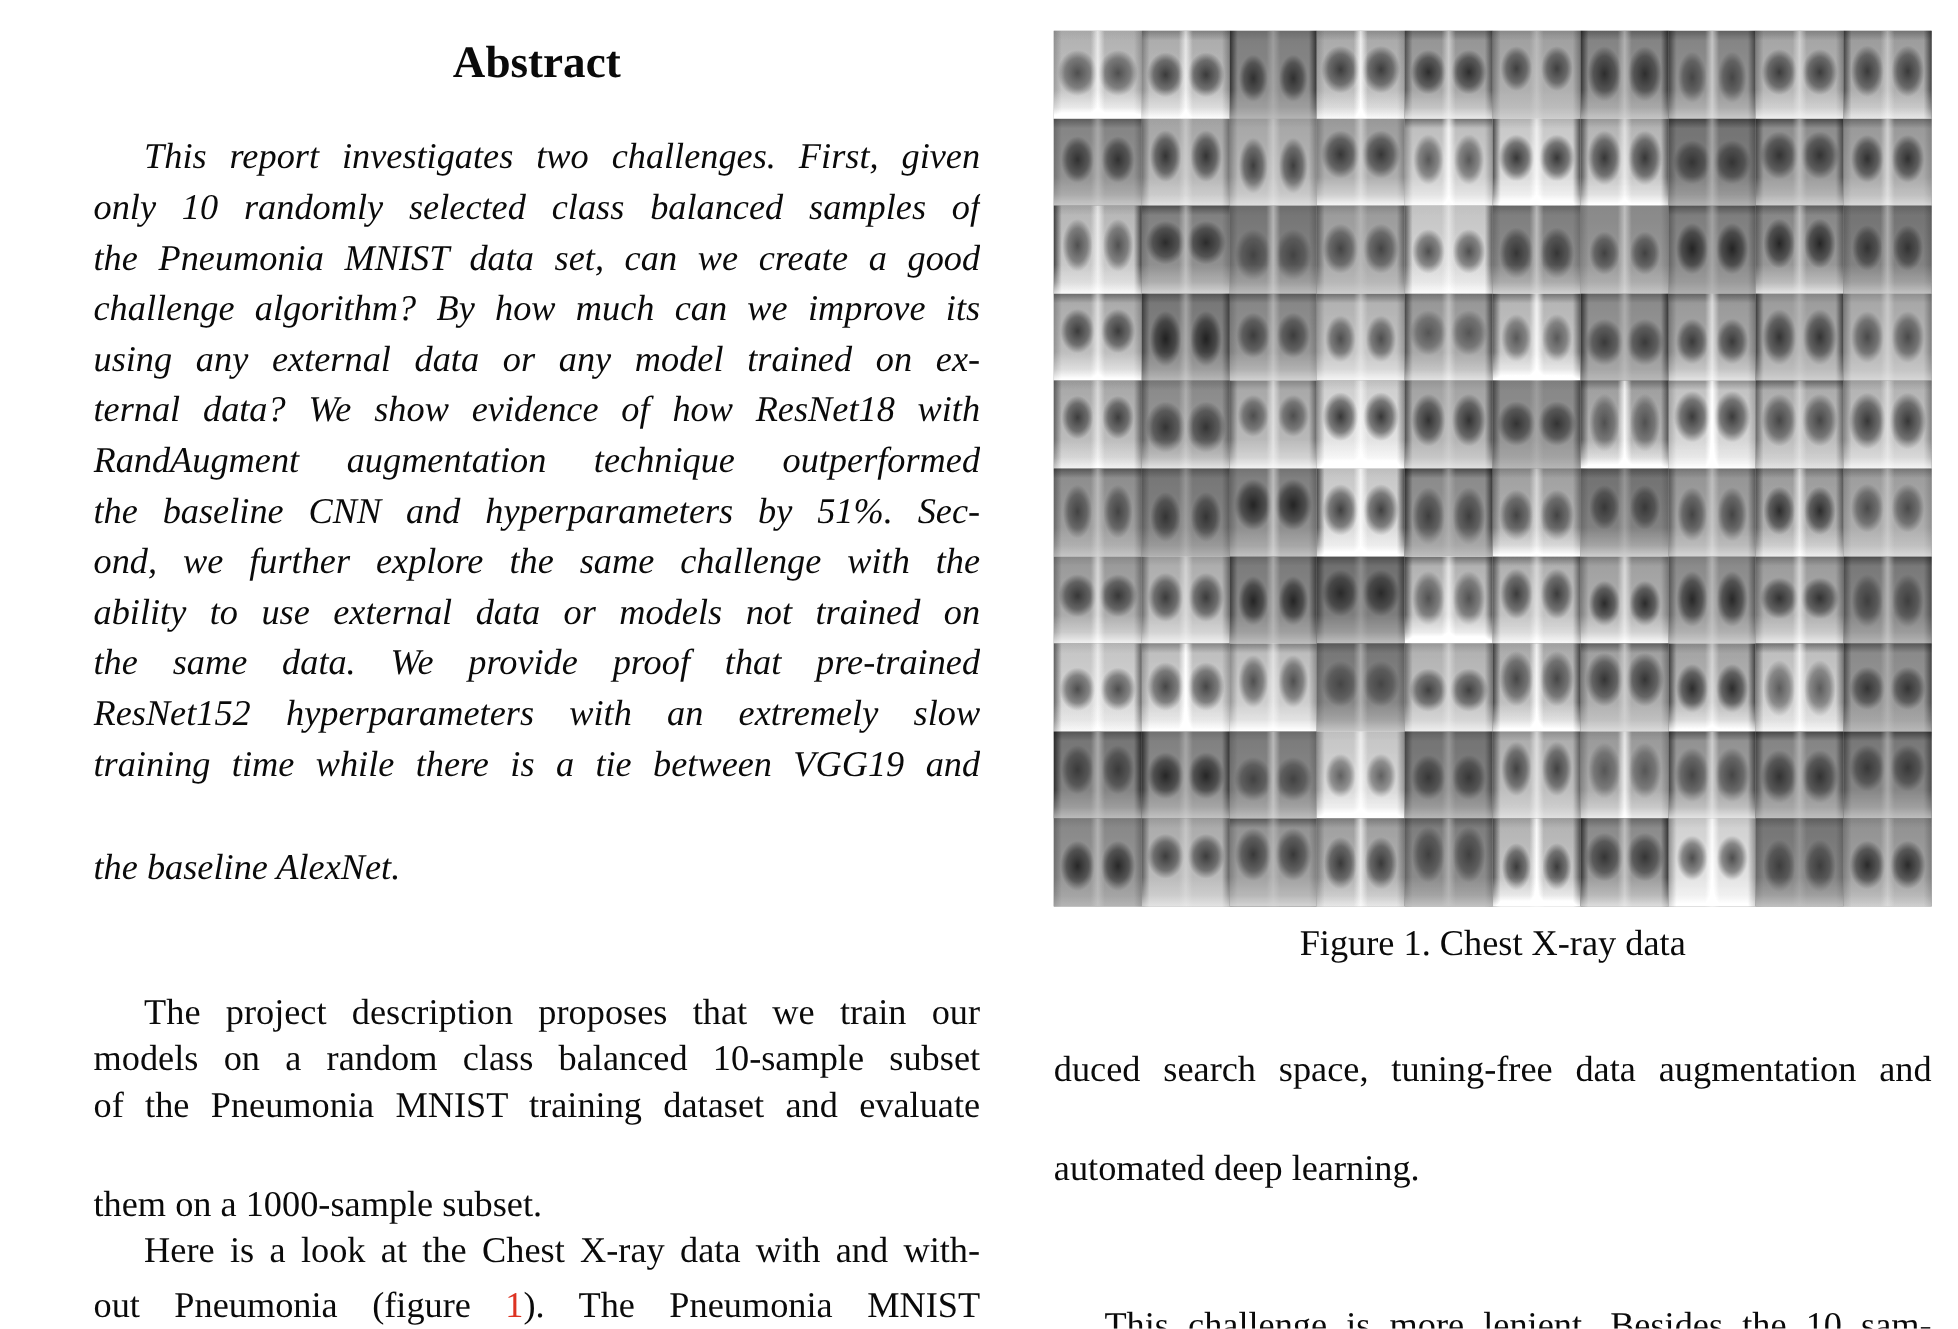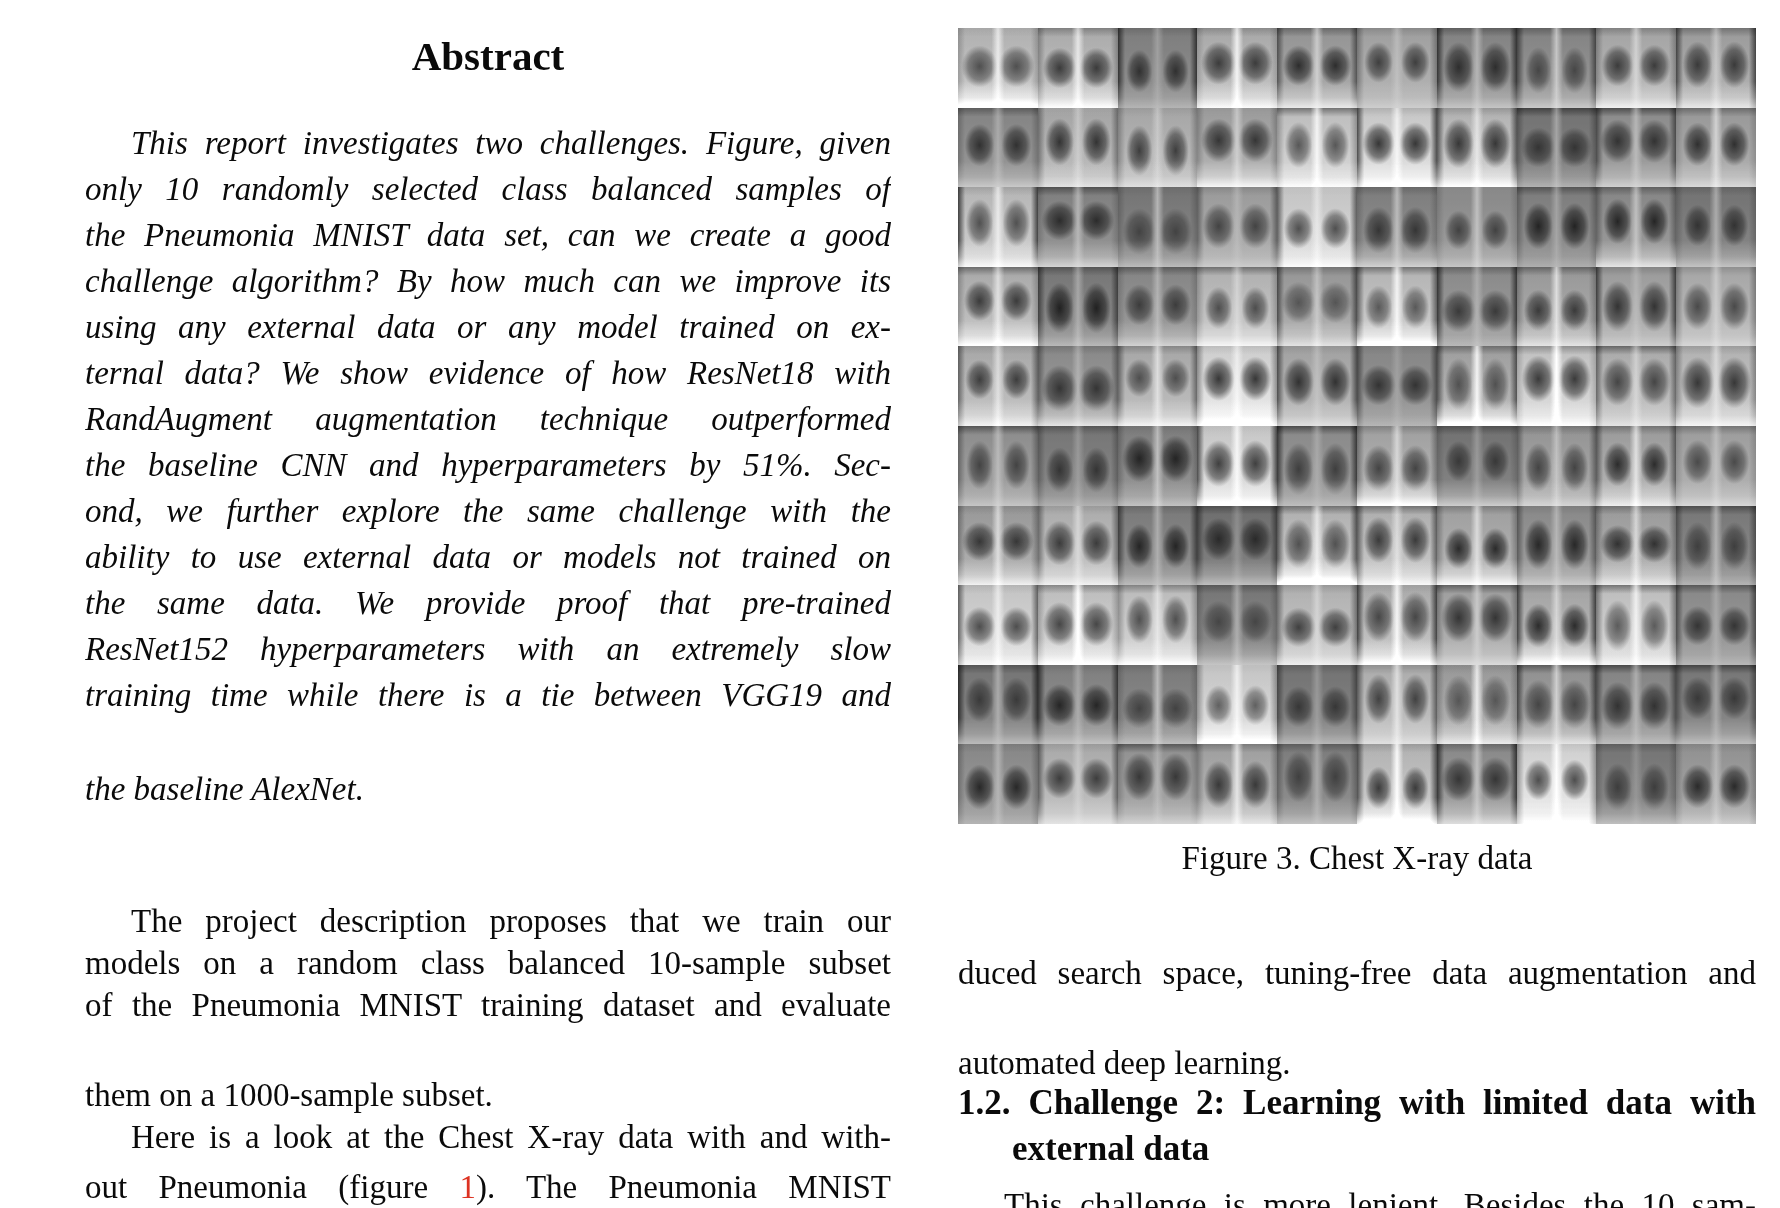--- a/index.html
+++ b/index.html
@@ -70,21 +70,21 @@
 </style>
 </head>
 <body>
 
 <div class="page">
 
   <div class="col-left">
     <div class="abs-title">Abstract</div>
 
     <div class="abs-body">
-        <div class="line aline indent">This report investigates two challenges. Figure, given</div>
+        <div class="line aline indent">This report investigates two challenges. First, given</div>
         <div class="line aline">only 10 randomly selected class balanced samples of</div>
         <div class="line aline">the Pneumonia MNIST data set, can we create a good</div>
         <div class="line aline">challenge algorithm? By how much can we improve its</div>
         <div class="line aline">using any external data or any model trained on ex-</div>
         <div class="line aline">ternal data? We show evidence of how ResNet18 with</div>
         <div class="line aline">RandAugment augmentation technique outperformed</div>
         <div class="line aline">the baseline CNN and hyperparameters by 51%. Sec-</div>
         <div class="line aline">ond, we further explore the same challenge with the</div>
         <div class="line aline">ability to use external data or models not trained on</div>
         <div class="line aline">the same data. We provide proof that pre-trained</div>
@@ -202,28 +202,24 @@
         <div class="xray-cell" style="background: linear-gradient(0deg, rgba(243, 243, 243, 0.83) 0%, rgba(228, 228, 228, 0.42) 13%, rgba(0, 0, 0, 0) 33%), linear-gradient(90deg, rgba(0, 0, 0, 0) 42%, rgba(238, 238, 238, 0.39) 50%, rgba(0, 0, 0, 0) 58%), radial-gradient(28% 40% at 27% 41%, rgba(48, 48, 48, 0.85) 0%, rgba(48, 48, 48, 0.5) 48%, rgba(0, 0, 0, 0) 75%), radial-gradient(28% 40% at 73% 41%, rgba(48, 48, 48, 0.85) 0%, rgba(48, 48, 48, 0.5) 48%, rgba(0, 0, 0, 0) 75%), linear-gradient(90deg, rgba(12, 12, 12, 0.2) 0%, rgba(0, 0, 0, 0) 9%, rgba(0, 0, 0, 0) 91%, rgba(12, 12, 12, 0.2) 100%), linear-gradient(rgba(35, 35, 35, 0.47) 0%, rgba(0, 0, 0, 0) 11%), linear-gradient(rgb(161, 161, 161) 0%, rgb(187, 187, 187) 100%); filter: brightness(0.89) contrast(1.05);"></div>
         <div class="xray-cell" style="background: linear-gradient(0deg, rgba(243, 243, 243, 0.6) 0%, rgba(228, 228, 228, 0.3) 13%, rgba(0, 0, 0, 0) 33%), linear-gradient(90deg, rgba(0, 0, 0, 0) 42%, rgba(238, 238, 238, 0.67) 50%, rgba(0, 0, 0, 0) 58%), radial-gradient(25% 40% at 27% 51%, rgba(39, 39, 39, 0.85) 0%, rgba(39, 39, 39, 0.5) 48%, rgba(0, 0, 0, 0) 75%), radial-gradient(25% 40% at 73% 51%, rgba(39, 39, 39, 0.85) 0%, rgba(39, 39, 39, 0.5) 48%, rgba(0, 0, 0, 0) 75%), linear-gradient(90deg, rgba(12, 12, 12, 0.29) 0%, rgba(0, 0, 0, 0) 9%, rgba(0, 0, 0, 0) 91%, rgba(12, 12, 12, 0.29) 100%), linear-gradient(rgba(35, 35, 35, 0.28) 0%, rgba(0, 0, 0, 0) 11%), linear-gradient(rgb(149, 149, 149) 0%, rgb(175, 175, 175) 100%); filter: brightness(1.05) contrast(1.05);"></div>
         <div class="xray-cell" style="background: linear-gradient(0deg, rgba(243, 243, 243, 0.84) 0%, rgba(228, 228, 228, 0.42) 13%, rgba(0, 0, 0, 0) 33%), linear-gradient(90deg, rgba(0, 0, 0, 0) 42%, rgba(238, 238, 238, 0.57) 50%, rgba(0, 0, 0, 0) 58%), radial-gradient(25% 43% at 27% 41%, rgba(67, 67, 67, 0.85) 0%, rgba(67, 67, 67, 0.5) 48%, rgba(0, 0, 0, 0) 75%), radial-gradient(25% 43% at 73% 41%, rgba(67, 67, 67, 0.85) 0%, rgba(67, 67, 67, 0.5) 48%, rgba(0, 0, 0, 0) 75%), linear-gradient(90deg, rgba(12, 12, 12, 0.29) 0%, rgba(0, 0, 0, 0) 9%, rgba(0, 0, 0, 0) 91%, rgba(12, 12, 12, 0.29) 100%), linear-gradient(rgba(35, 35, 35, 0.31) 0%, rgba(0, 0, 0, 0) 11%), linear-gradient(rgb(151, 151, 151) 0%, rgb(177, 177, 177) 100%); filter: brightness(0.82) contrast(1.05);"></div>
         <div class="xray-cell" style="background: linear-gradient(0deg, rgba(243, 243, 243, 0.77) 0%, rgba(228, 228, 228, 0.39) 13%, rgba(0, 0, 0, 0) 33%), linear-gradient(90deg, rgba(0, 0, 0, 0) 42%, rgba(238, 238, 238, 0.65) 50%, rgba(0, 0, 0, 0) 58%), radial-gradient(22% 36% at 27% 55%, rgba(34, 34, 34, 0.85) 0%, rgba(34, 34, 34, 0.5) 48%, rgba(0, 0, 0, 0) 75%), radial-gradient(22% 36% at 73% 55%, rgba(34, 34, 34, 0.85) 0%, rgba(34, 34, 34, 0.5) 48%, rgba(0, 0, 0, 0) 75%), linear-gradient(90deg, rgba(12, 12, 12, 0.62) 0%, rgba(0, 0, 0, 0) 9%, rgba(0, 0, 0, 0) 91%, rgba(12, 12, 12, 0.62) 100%), linear-gradient(rgba(35, 35, 35, 0.16) 0%, rgba(0, 0, 0, 0) 11%), linear-gradient(rgb(149, 149, 149) 0%, rgb(175, 175, 175) 100%); filter: brightness(1.17) contrast(1.05);"></div>
         <div class="xray-cell" style="background: linear-gradient(0deg, rgba(243, 243, 243, 0.75) 0%, rgba(228, 228, 228, 0.37) 13%, rgba(0, 0, 0, 0) 33%), linear-gradient(90deg, rgba(0, 0, 0, 0) 42%, rgba(238, 238, 238, 0.5) 50%, rgba(0, 0, 0, 0) 58%), radial-gradient(29% 37% at 27% 44%, rgba(42, 42, 42, 0.85) 0%, rgba(42, 42, 42, 0.5) 48%, rgba(0, 0, 0, 0) 75%), radial-gradient(29% 37% at 73% 44%, rgba(42, 42, 42, 0.85) 0%, rgba(42, 42, 42, 0.5) 48%, rgba(0, 0, 0, 0) 75%), linear-gradient(90deg, rgba(12, 12, 12, 0.67) 0%, rgba(0, 0, 0, 0) 9%, rgba(0, 0, 0, 0) 91%, rgba(12, 12, 12, 0.67) 100%), linear-gradient(rgba(35, 35, 35, 0.3) 0%, rgba(0, 0, 0, 0) 11%), linear-gradient(rgb(140, 140, 140) 0%, rgb(166, 166, 166) 100%); filter: brightness(0.97) contrast(1.05);"></div>
         <div class="xray-cell" style="background: linear-gradient(0deg, rgba(243, 243, 243, 0.49) 0%, rgba(228, 228, 228, 0.24) 13%, rgba(0, 0, 0, 0) 33%), linear-gradient(90deg, rgba(0, 0, 0, 0) 42%, rgba(238, 238, 238, 0.61) 50%, rgba(0, 0, 0, 0) 58%), radial-gradient(24% 34% at 27% 45%, rgba(50, 50, 50, 0.85) 0%, rgba(50, 50, 50, 0.5) 48%, rgba(0, 0, 0, 0) 75%), radial-gradient(24% 34% at 73% 45%, rgba(50, 50, 50, 0.85) 0%, rgba(50, 50, 50, 0.5) 48%, rgba(0, 0, 0, 0) 75%), linear-gradient(90deg, rgba(12, 12, 12, 0.34) 0%, rgba(0, 0, 0, 0) 9%, rgba(0, 0, 0, 0) 91%, rgba(12, 12, 12, 0.34) 100%), linear-gradient(rgba(35, 35, 35, 0.07) 0%, rgba(0, 0, 0, 0) 11%), linear-gradient(rgb(179, 179, 179) 0%, rgb(205, 205, 205) 100%); filter: brightness(1.13) contrast(1.05);"></div>
         <div class="xray-cell" style="background: linear-gradient(0deg, rgba(243, 243, 243, 0.85) 0%, rgba(228, 228, 228, 0.43) 13%, rgba(0, 0, 0, 0) 33%), linear-gradient(90deg, rgba(0, 0, 0, 0) 42%, rgba(238, 238, 238, 0.31) 50%, rgba(0, 0, 0, 0) 58%), radial-gradient(24% 40% at 27% 54%, rgba(65, 65, 65, 0.85) 0%, rgba(65, 65, 65, 0.5) 48%, rgba(0, 0, 0, 0) 75%), radial-gradient(24% 40% at 73% 54%, rgba(65, 65, 65, 0.85) 0%, rgba(65, 65, 65, 0.5) 48%, rgba(0, 0, 0, 0) 75%), linear-gradient(90deg, rgba(12, 12, 12, 0.2) 0%, rgba(0, 0, 0, 0) 9%, rgba(0, 0, 0, 0) 91%, rgba(12, 12, 12, 0.2) 100%), linear-gradient(rgba(35, 35, 35, 0.24) 0%, rgba(0, 0, 0, 0) 11%), linear-gradient(rgb(144, 144, 144) 0%, rgb(170, 170, 170) 100%); filter: brightness(0.81) contrast(1.05);"></div>
         <div class="xray-cell" style="background: linear-gradient(0deg, rgba(243, 243, 243, 0.46) 0%, rgba(228, 228, 228, 0.23) 13%, rgba(0, 0, 0, 0) 33%), linear-gradient(90deg, rgba(0, 0, 0, 0) 42%, rgba(238, 238, 238, 0.35) 50%, rgba(0, 0, 0, 0) 58%), radial-gradient(27% 37% at 27% 53%, rgba(27, 27, 27, 0.85) 0%, rgba(27, 27, 27, 0.5) 48%, rgba(0, 0, 0, 0) 75%), radial-gradient(27% 37% at 73% 53%, rgba(27, 27, 27, 0.85) 0%, rgba(27, 27, 27, 0.5) 48%, rgba(0, 0, 0, 0) 75%), linear-gradient(90deg, rgba(12, 12, 12, 0.21) 0%, rgba(0, 0, 0, 0) 9%, rgba(0, 0, 0, 0) 91%, rgba(12, 12, 12, 0.21) 100%), linear-gradient(rgba(35, 35, 35, 0.11) 0%, rgba(0, 0, 0, 0) 11%), linear-gradient(rgb(143, 143, 143) 0%, rgb(169, 169, 169) 100%); filter: brightness(1) contrast(1.05);"></div>
       </div>
 
-    <div class="fig-caption">Figure 3. Chest X-ray data</div>
+    <div class="fig-caption">Figure 1. Chest X-ray data</div>
 
     <div class="rc-body">
         <div class="line bline">duced search space, tuning-free data augmentation and</div>
         <div class="line bline end">automated deep learning.</div>
       </div>
 
-    <div class="sub-head">
-      <div class="sub-line1">1.2. Challenge 2: Learning with limited data with</div>
-      <div class="sub-line2">external data</div>
-    </div>
 
     <div class="line bline indent rc-para2">This challenge is more lenient. Besides the 10 sam-</div>
   </div>
 
 </div>
 
 </body></html>

